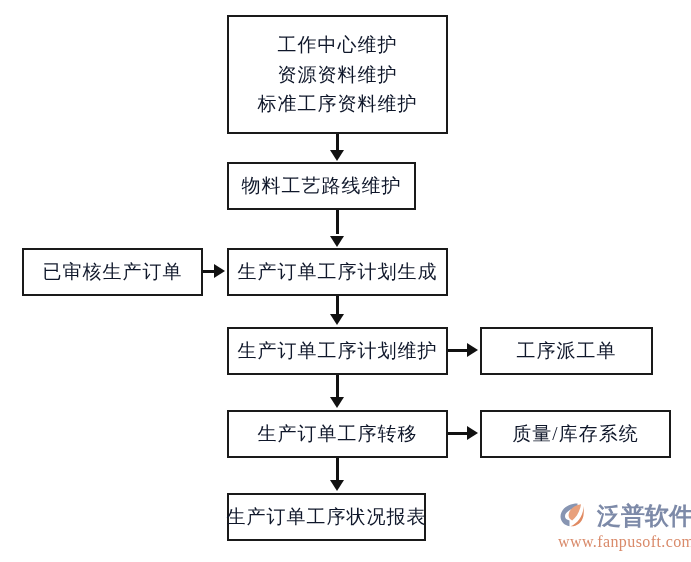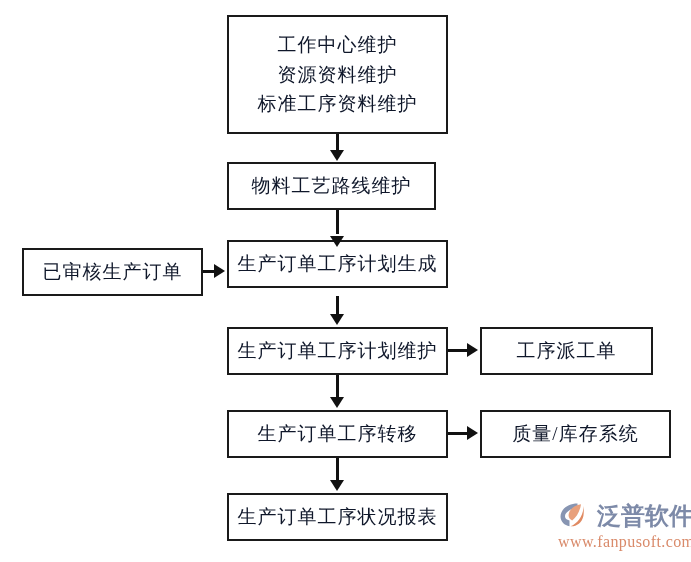--- a/index.html
+++ b/index.html
@@ -34,28 +34,28 @@
     line-height: 1.55;
     letter-spacing: 1px;
     white-space: nowrap;
   }
   .node .line {
     display: block;
   }
 
   
   #node-workcenter   { left: 227px; top: 15px;  width: 221px; height: 119px; }
-  #node-routing      { left: 227px; top: 162px; width: 209px; height: 48px; text-align: center;  }
+  #node-routing      { left: 227px; top: 162px; width: 189px; height: 48px; text-align: center;  }
   #node-approved     { left: 22px;  top: 248px; width: 181px; height: 48px;  }
-  #node-plangen      { left: 227px; top: 240px; width: 221px; height: 48px; text-align: right;  }
+  #node-plangen      { left: 227px; top: 248px; width: 221px; height: 48px; text-align: right;  }
   #node-planmaint    { left: 227px; top: 327px; width: 221px; height: 48px;  }
   #node-dispatch     { left: 480px; top: 327px; width: 173px; height: 48px;  }
   #node-transfer     { left: 227px; top: 410px; width: 221px; height: 48px;  }
   #node-qualityinv   { left: 480px; top: 410px; width: 191px; height: 48px;  }
-  #node-statusreport { left: 227px; top: 493px; width: 221px; height: 48px;  }
+  #node-statusreport { left: 227px; top: 493px; width: 199px; height: 48px;  }
 
   
   .conn-v {
     position: absolute;
     width: 3px;
     background: #111111;
   }
   .conn-h {
     position: absolute;
     height: 3px;

